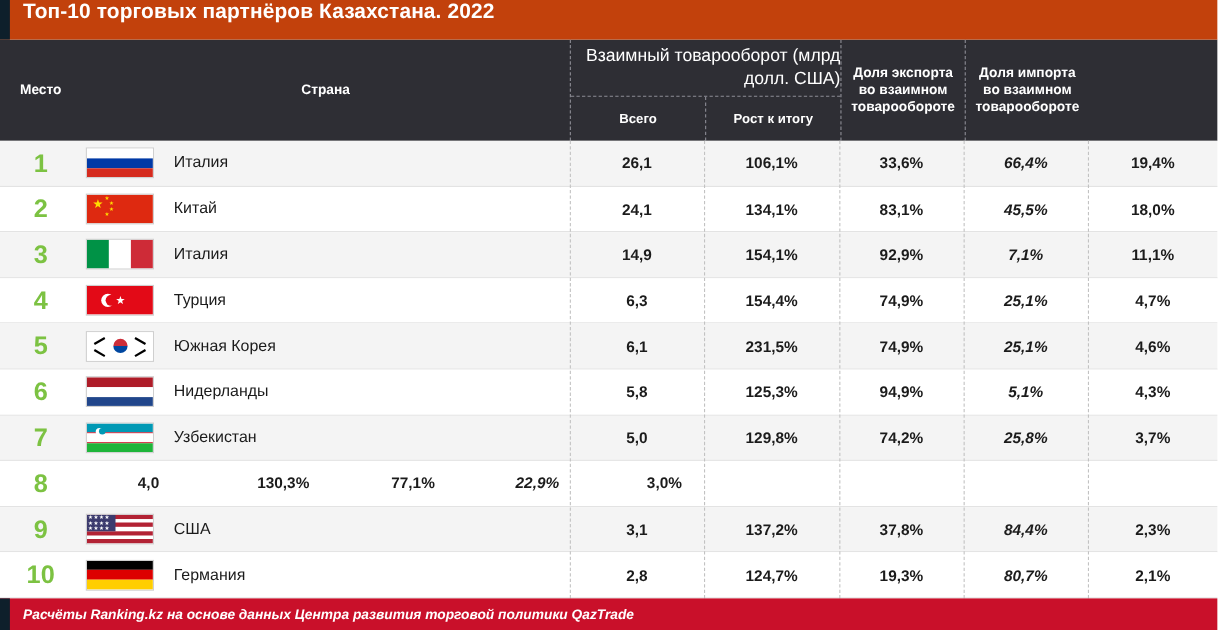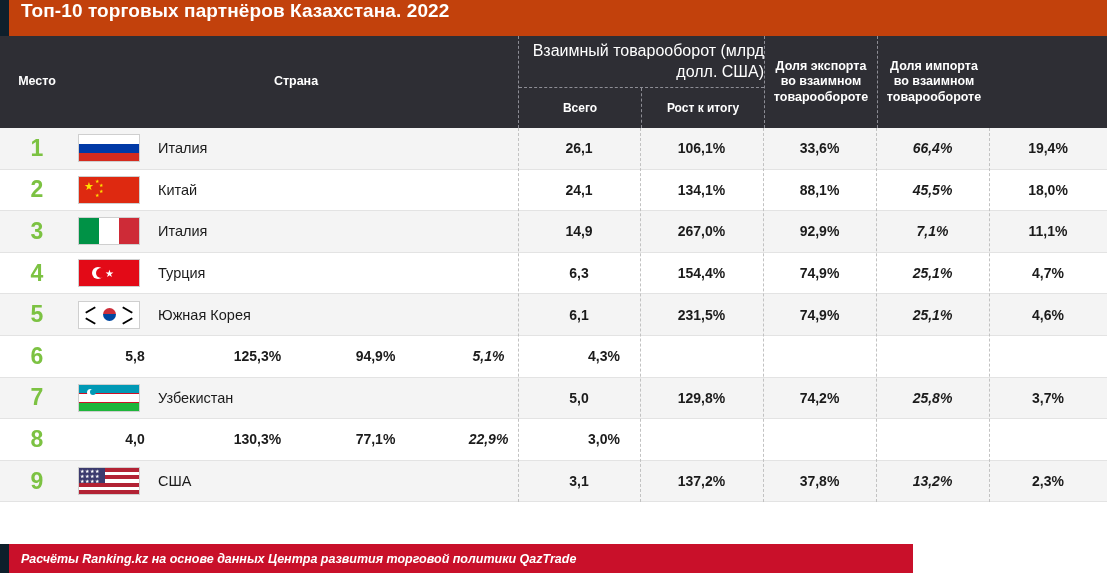--- a/index.html
+++ b/index.html
@@ -156,21 +156,21 @@
     width: 0;
     border-left: 1px dashed #c2c2c2;
     pointer-events: none;
   }
 
   
   .footer {
     position: absolute;
     left: 0;
     bottom: 0;
-    width: 913px;
+    width: 1107px;
     height: 29px;
     background: #c9102a;
     display: flex;
     align-items: center;
   }
   .footer .accent {
     width: 9px;
     height: 29px;
     background: #0e1f2b;
     flex: 0 0 auto;
@@ -316,38 +316,38 @@
               <span class="star star-small" style="position:absolute;left:16px;top:2px">★</span>
               <span class="star star-small" style="position:absolute;left:20px;top:6px">★</span>
               <span class="star star-small" style="position:absolute;left:20px;top:12px">★</span>
               <span class="star star-small" style="position:absolute;left:16px;top:16px">★</span>
             </div>
           </div>
           <div class="country-label">Китай</div>
         </div>
         <div class="c-num c-total">24,1</div>
         <div class="c-num c-growth">134,1%</div>
-        <div class="c-num c-exp">88,1%</div>
+        <div class="c-num c-exp">83,1%</div>
         <div class="c-num c-imp">45,5%</div>
         <div class="c-num c-share">18,0%</div>
       </div>
       <div class="row odd">
         <div class="c-place">3</div>
         <div class="c-flagcountry">
           <div class="flag">
             <div class="stripes-v">
               <div style="background:#009246"></div>
               <div style="background:#ffffff"></div>
               <div style="background:#ce2b37"></div>
             </div>
           </div>
           <div class="country-label">Италия</div>
         </div>
         <div class="c-num c-total">14,9</div>
-        <div class="c-num c-growth">267,0%</div>
+        <div class="c-num c-growth">154,1%</div>
         <div class="c-num c-exp">92,9%</div>
         <div class="c-num c-imp">7,1%</div>
         <div class="c-num c-share">11,1%</div>
       </div>
       <div class="row even">
         <div class="c-place">4</div>
         <div class="c-flagcountry">
           <div class="flag">
             <div style="width:100%;height:100%;background:#e30a17;position:relative">
               <div class="crescent"></div>
@@ -377,20 +377,30 @@
           <div class="country-label">Южная Корея</div>
         </div>
         <div class="c-num c-total">6,1</div>
         <div class="c-num c-growth">231,5%</div>
         <div class="c-num c-exp">74,9%</div>
         <div class="c-num c-imp">25,1%</div>
         <div class="c-num c-share">4,6%</div>
       </div>
       <div class="row even">
         <div class="c-place">6</div>
+        <div class="c-flagcountry">
+          <div class="flag">
+            <div class="stripes-h">
+              <div style="background:#ae1c28"></div>
+              <div style="background:#ffffff"></div>
+              <div style="background:#21468b"></div>
+            </div>
+          </div>
+          <div class="country-label">Нидерланды</div>
+        </div>
         <div class="c-num c-total">5,8</div>
         <div class="c-num c-growth">125,3%</div>
         <div class="c-num c-exp">94,9%</div>
         <div class="c-num c-imp">5,1%</div>
         <div class="c-num c-share">4,3%</div>
       </div>
       <div class="row odd">
         <div class="c-place">7</div>
         <div class="c-flagcountry">
           <div class="flag">
@@ -434,22 +444,40 @@
                 <div style="background:#b22234"></div>
               </div>
               <div class="us-canton">★★★★<br>★★★★<br>★★★★</div>
             </div>
           </div>
           <div class="country-label">США</div>
         </div>
         <div class="c-num c-total">3,1</div>
         <div class="c-num c-growth">137,2%</div>
         <div class="c-num c-exp">37,8%</div>
-        <div class="c-num c-imp">13,2%</div>
+        <div class="c-num c-imp">84,4%</div>
         <div class="c-num c-share">2,3%</div>
+      </div>
+      <div class="row even">
+        <div class="c-place">10</div>
+        <div class="c-flagcountry">
+          <div class="flag">
+            <div class="stripes-h">
+              <div style="background:#000000"></div>
+              <div style="background:#dd0000"></div>
+              <div style="background:#ffce00"></div>
+            </div>
+          </div>
+          <div class="country-label">Германия</div>
+        </div>
+        <div class="c-num c-total">2,8</div>
+        <div class="c-num c-growth">124,7%</div>
+        <div class="c-num c-exp">19,3%</div>
+        <div class="c-num c-imp">80,7%</div>
+        <div class="c-num c-share">2,1%</div>
       </div>
     </div>
 
   <div class="footer">
     <div class="accent"></div>
     <div class="footer-text">Расчёты Ranking.kz на основе данных Центра развития торговой политики QazTrade</div>
   </div>
 
 </div>
 

